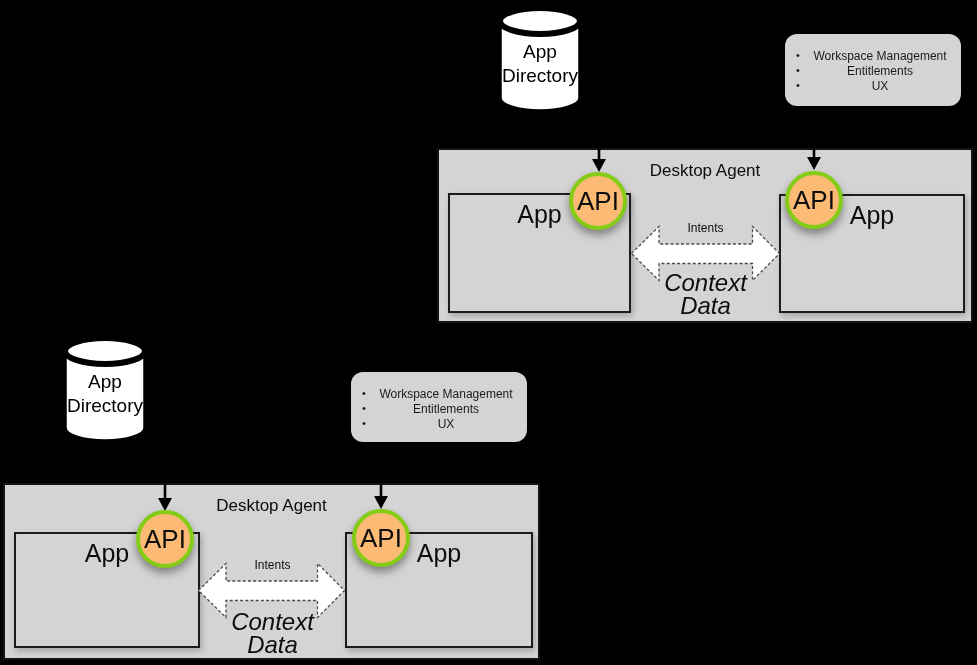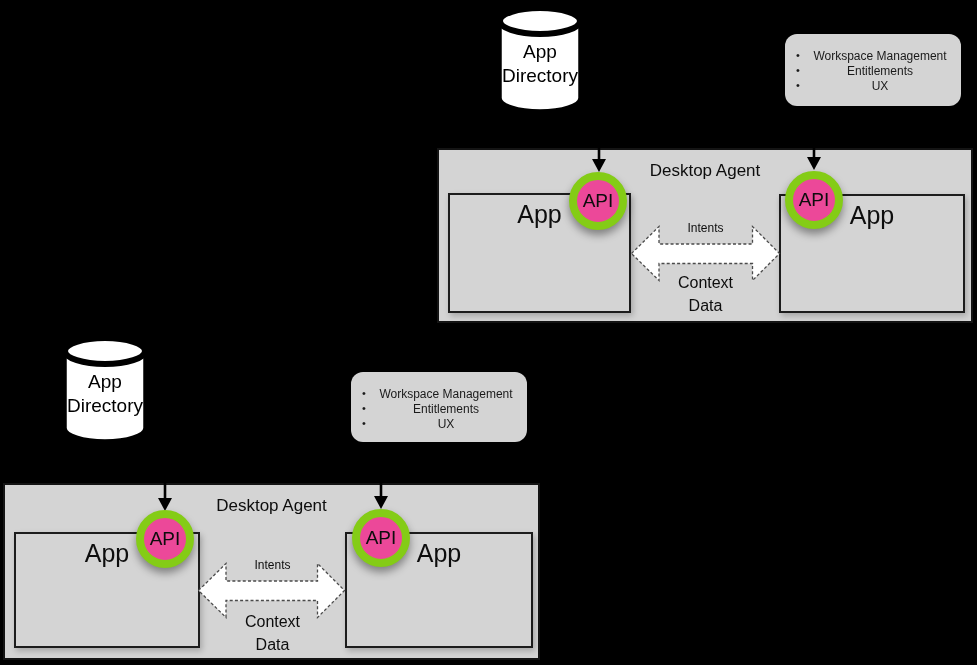--- a/index.html
+++ b/index.html
@@ -25,31 +25,31 @@
   
   .da{background:#d4d4d4;border:2px solid #141414;box-sizing:border-box;}
   .da-title{text-align:center;padding-top:11px;font-size:17px;color:#0d0d0d;}
 
   
   .app{background:#d4d4d4;border:2px solid #1c1c1c;box-sizing:border-box;
        box-shadow:2px 3px 6px rgba(0,0,0,0.22);}
   .app-label{text-align:center;padding-top:5px;font-size:25px;color:#0d0d0d;}
 
   
-  .api{width:58px;height:58px;border-radius:50%;background:#ec4899;
-       border:8px solid #84cc16;box-sizing:border-box;
+  .api{width:58px;height:58px;border-radius:50%;background:#fdba74;
+       border:4px solid #84cc16;box-sizing:border-box;
        box-shadow:0 5px 8px rgba(0,0,0,0.4);
        display:flex;align-items:center;justify-content:center;
-       font-size:19px;color:#0d0d0d;z-index:3;}
+       font-size:26px;color:#0d0d0d;z-index:3;}
 
   .va{z-index:2;}
   .ha{z-index:1;}
 
   .lbl-intents{font-size:12px;line-height:23px;text-align:center;color:#0d0d0d;z-index:4;}
-  .lbl-context{font-size:16px;line-height:23px;text-align:center;color:#0d0d0d;z-index:4;}
+  .lbl-context{font-size:24px;line-height:23px;text-align:center;color:#0d0d0d;z-index:4;font-style:italic;}
 
   
   .g0 .cyl{left:496px;top:6px;}
   .g0 .cyl-label{left:496px;top:40px;width:88px;}
   .g0 .features{left:785px;top:34px;width:176px;height:72px;}
   .g0 .da{left:437px;top:148px;width:536px;height:175px;}
   .g0 .app-left{left:448px;top:193px;width:183px;height:120px;}
   .g0 .app-right{left:779px;top:194px;width:186px;height:119px;}
   .g0 .api-left{left:569px;top:172px;}
   .g0 .api-right{left:785px;top:171px;}

